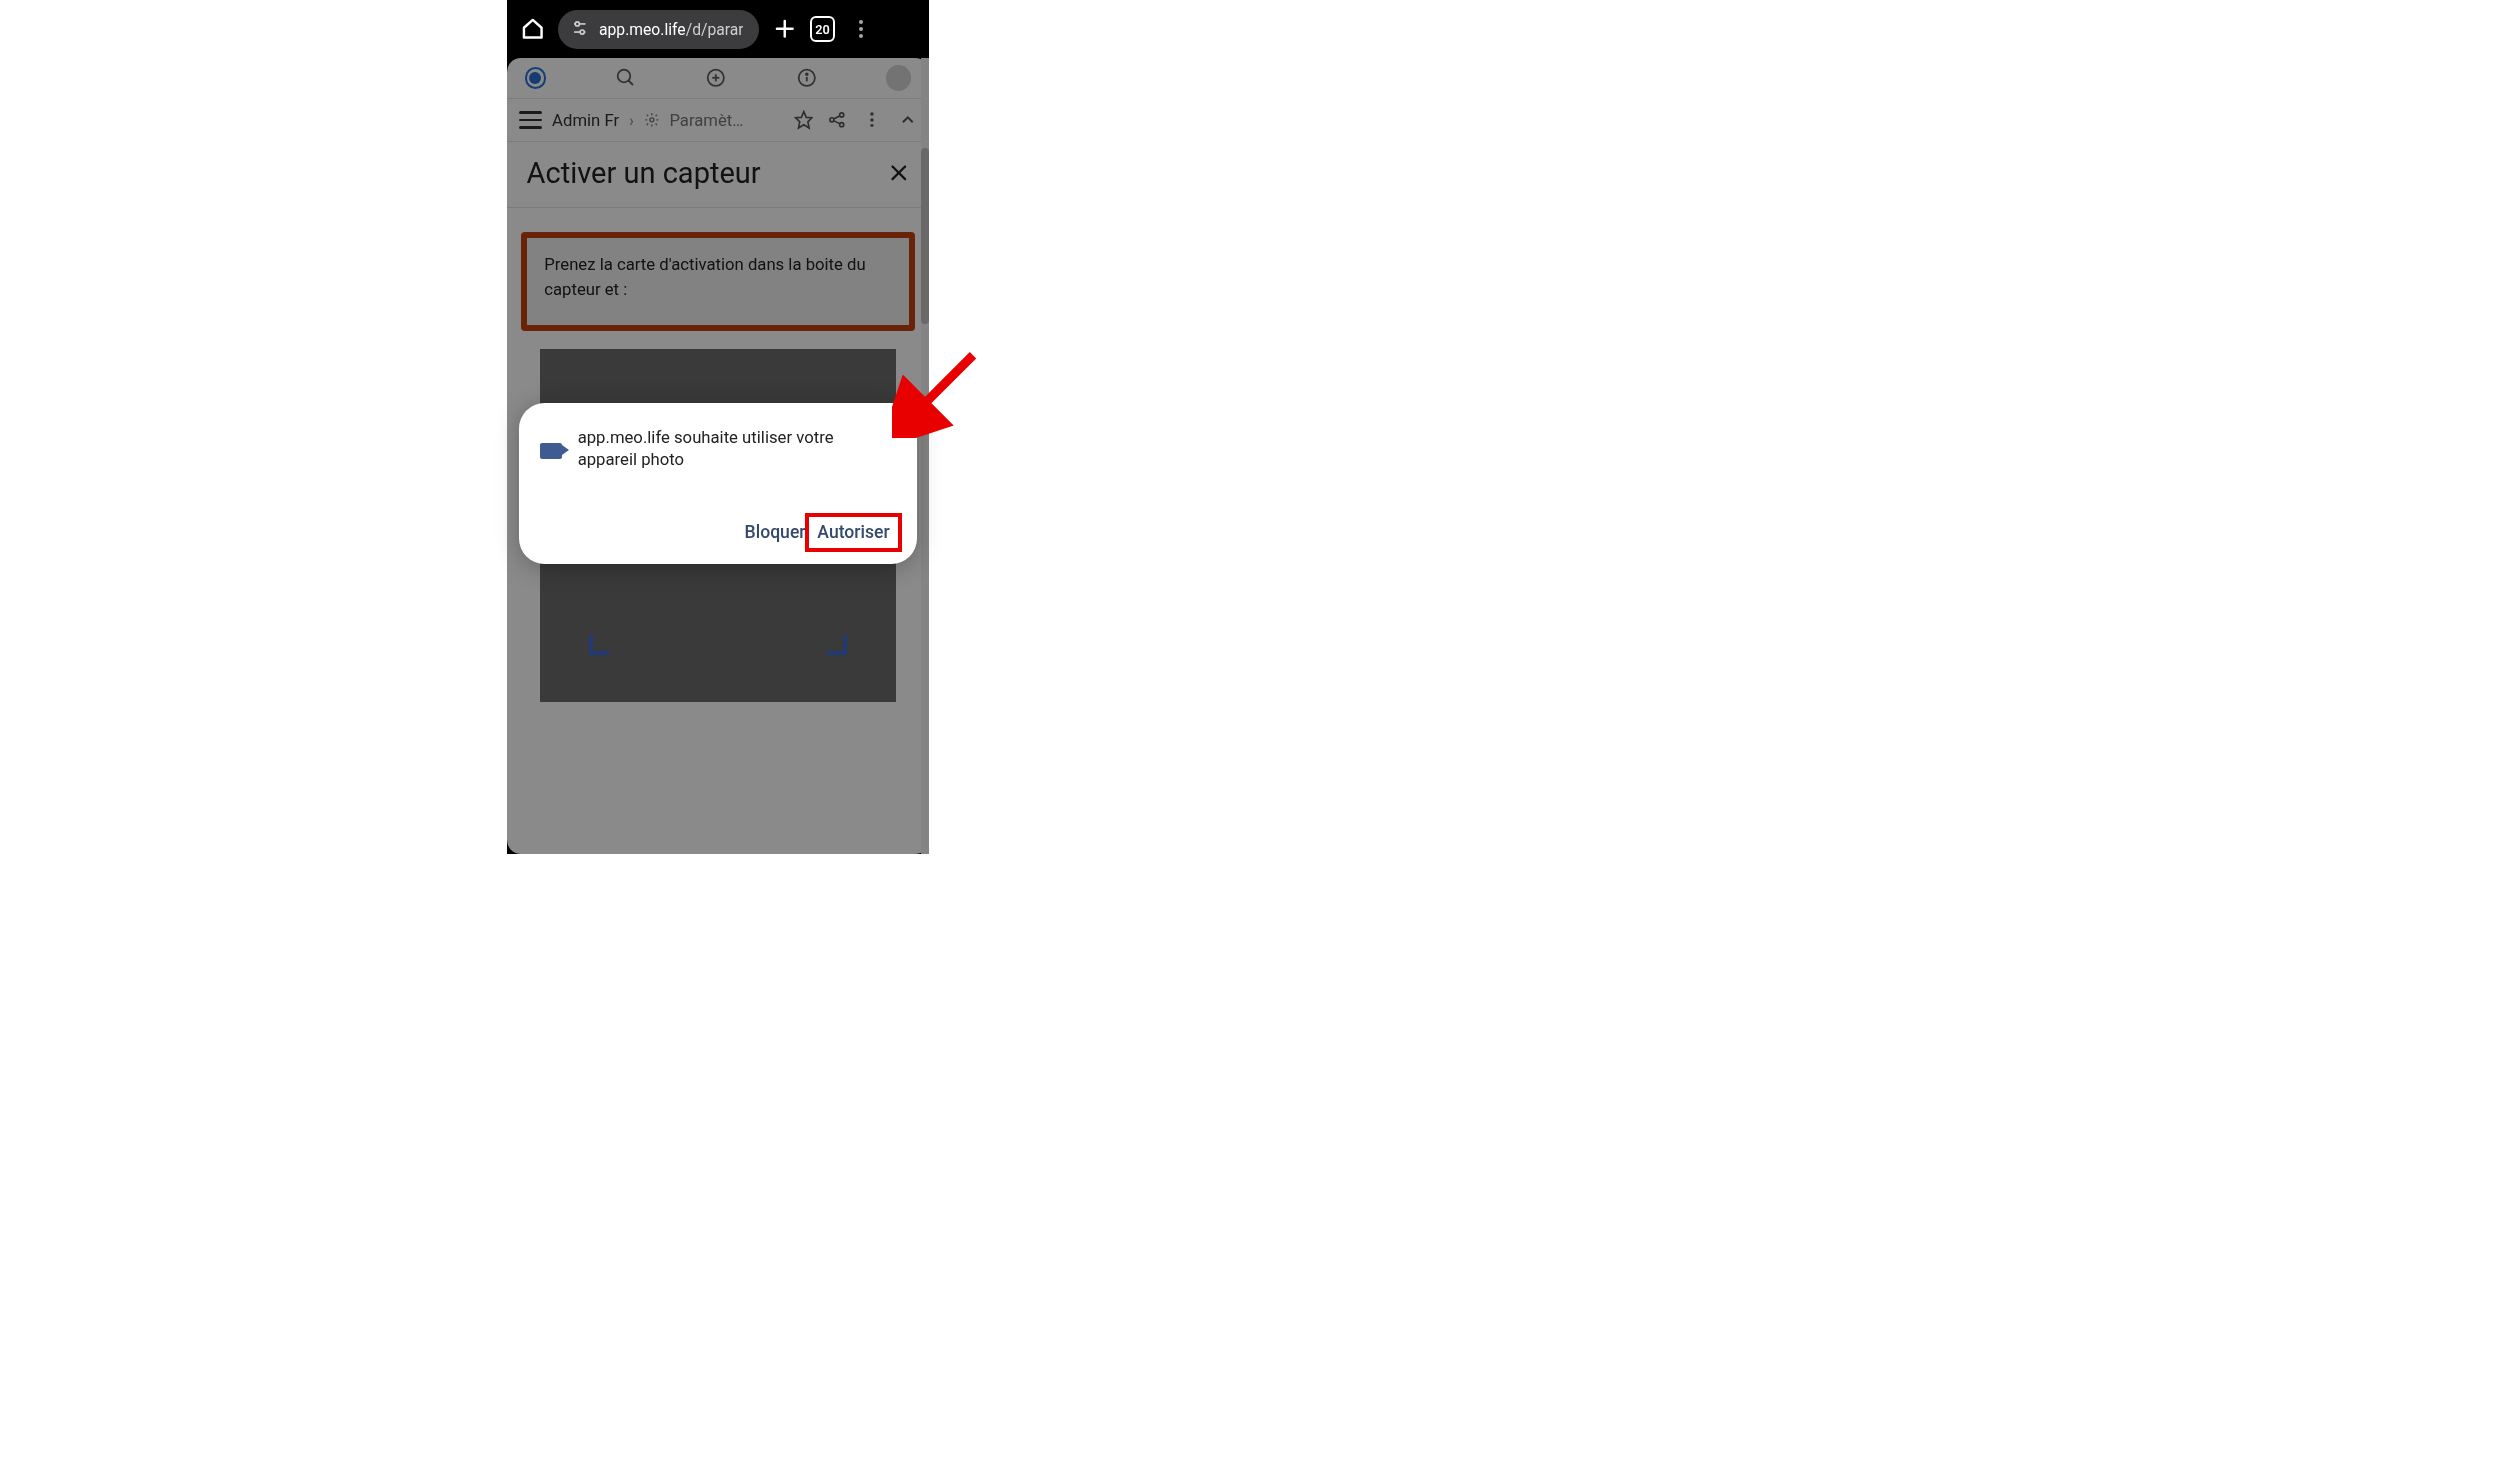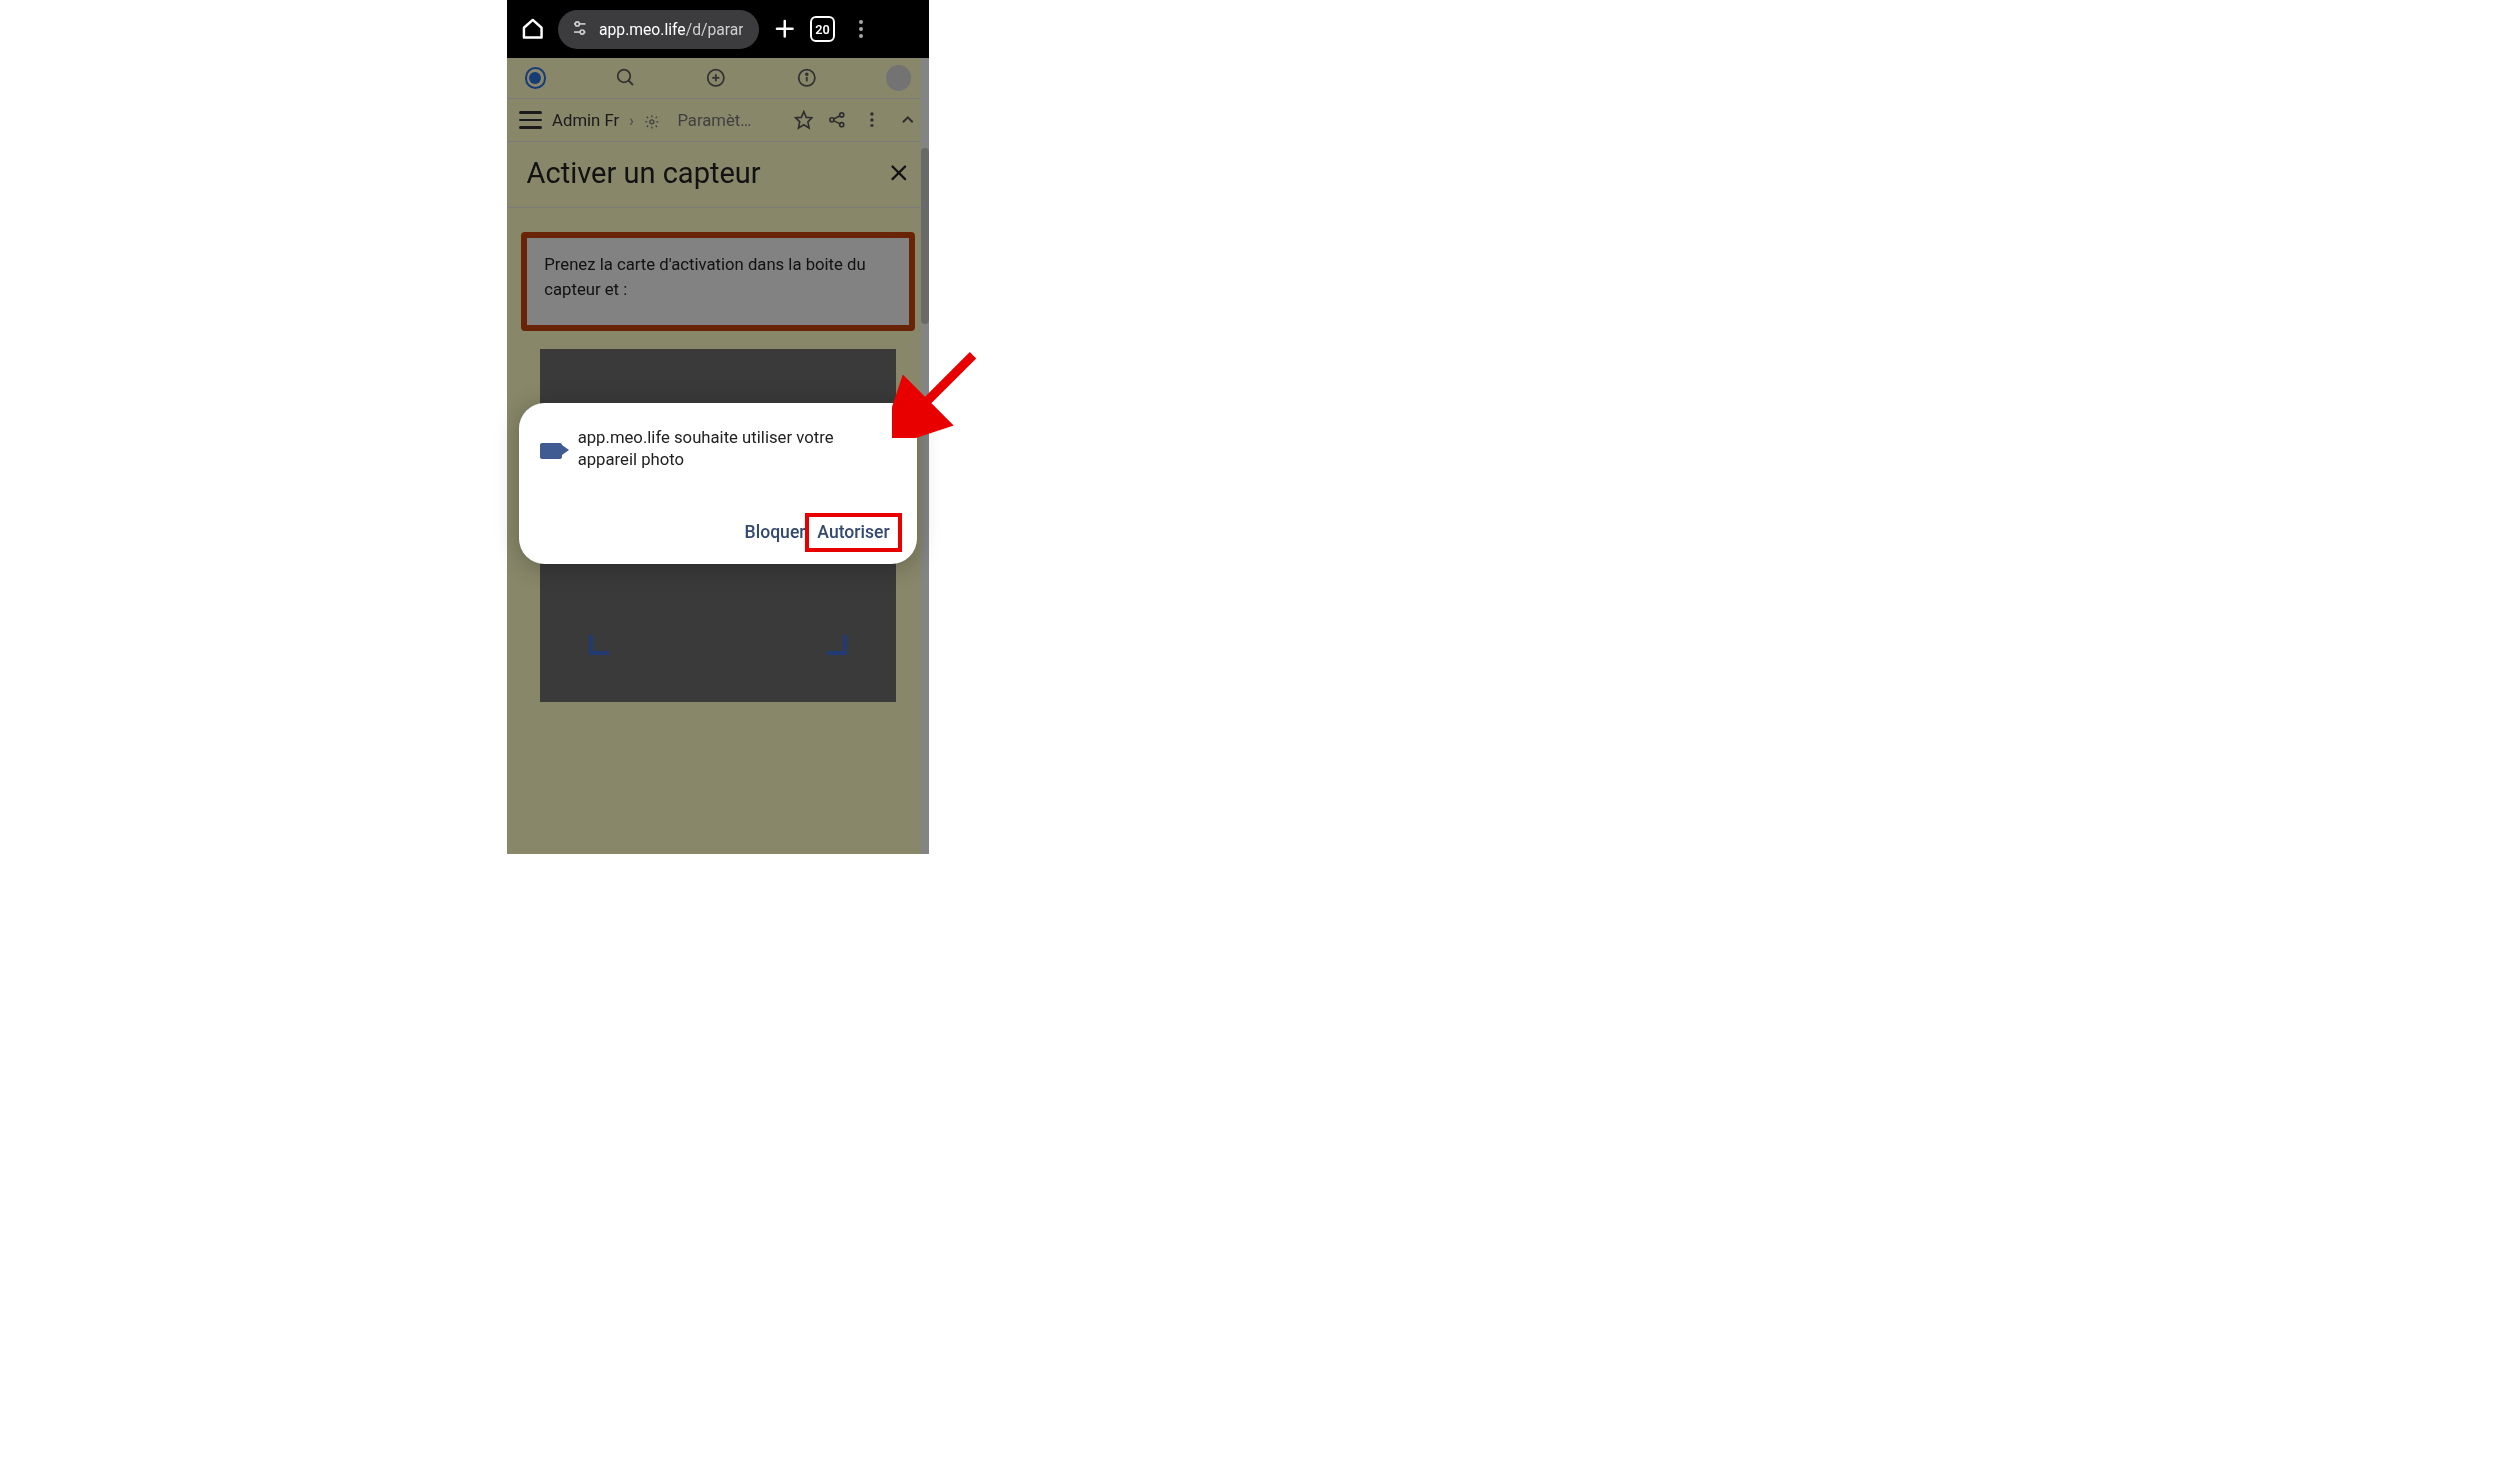--- a/index.html
+++ b/index.html
@@ -58,21 +58,22 @@
     display: flex; align-items: center; justify-content: center;
     flex: 0 0 auto;
   }
   .kebab { width: 23.5px; height: 23.5px; color: #a6a6a6; flex: 0 0 auto; display:flex; flex-direction:column; justify-content:center; align-items:center; gap:2.9px; }
   .kebab span { width:3.9px; height:3.9px; border-radius:50%; background:#a6a6a6; }
 
   
   .app {
     position: relative;
     height: calc(100% - 58px);
-    background: #fef9c3;
+    background: #ffffff;
+    border-radius: 14px;
   }
   .app-dim {
     position: absolute; inset: 0;
     background: rgba(0,0,0,0.46);
     z-index: 20;
     pointer-events: none;
   }
   .app-top {
     height: 41px;
     display: flex;
@@ -104,21 +105,21 @@
     gap: 9.8px;
     padding: 0 11.8px;
     border-bottom: 1px solid #e4e4e4;
     font-size: 16.7px;
     color: #333;
   }
   .hamburger { width: 23.5px; height: 17.6px; display:flex; flex-direction:column; justify-content:space-between; }
   .hamburger span { height:2.9px; background:#333; border-radius:2px; }
   .crumb-link { color:#333; }
   .crumb-sep { color:#888; }
-  .crumb-curr { color:#777; display:flex; align-items:flex-end; gap:18px; }
+  .crumb-curr { color:#777; display:flex; align-items:center; gap:10px; }
   .crumb-right { margin-left:auto; display:flex; gap:13.7px; align-items:center; }
   .crumb-ic { width:19.6px; height:19.6px; color:#555; }
 
   
   .modal-header {
     display:flex; align-items:center; justify-content:space-between;
     padding: 13.7px 19.6px 17.6px 19.6px;
     border-bottom: 1px solid #e4e4e4;
   }
   .modal-title { font-size: 29px; font-weight: 400; color:#222; }

